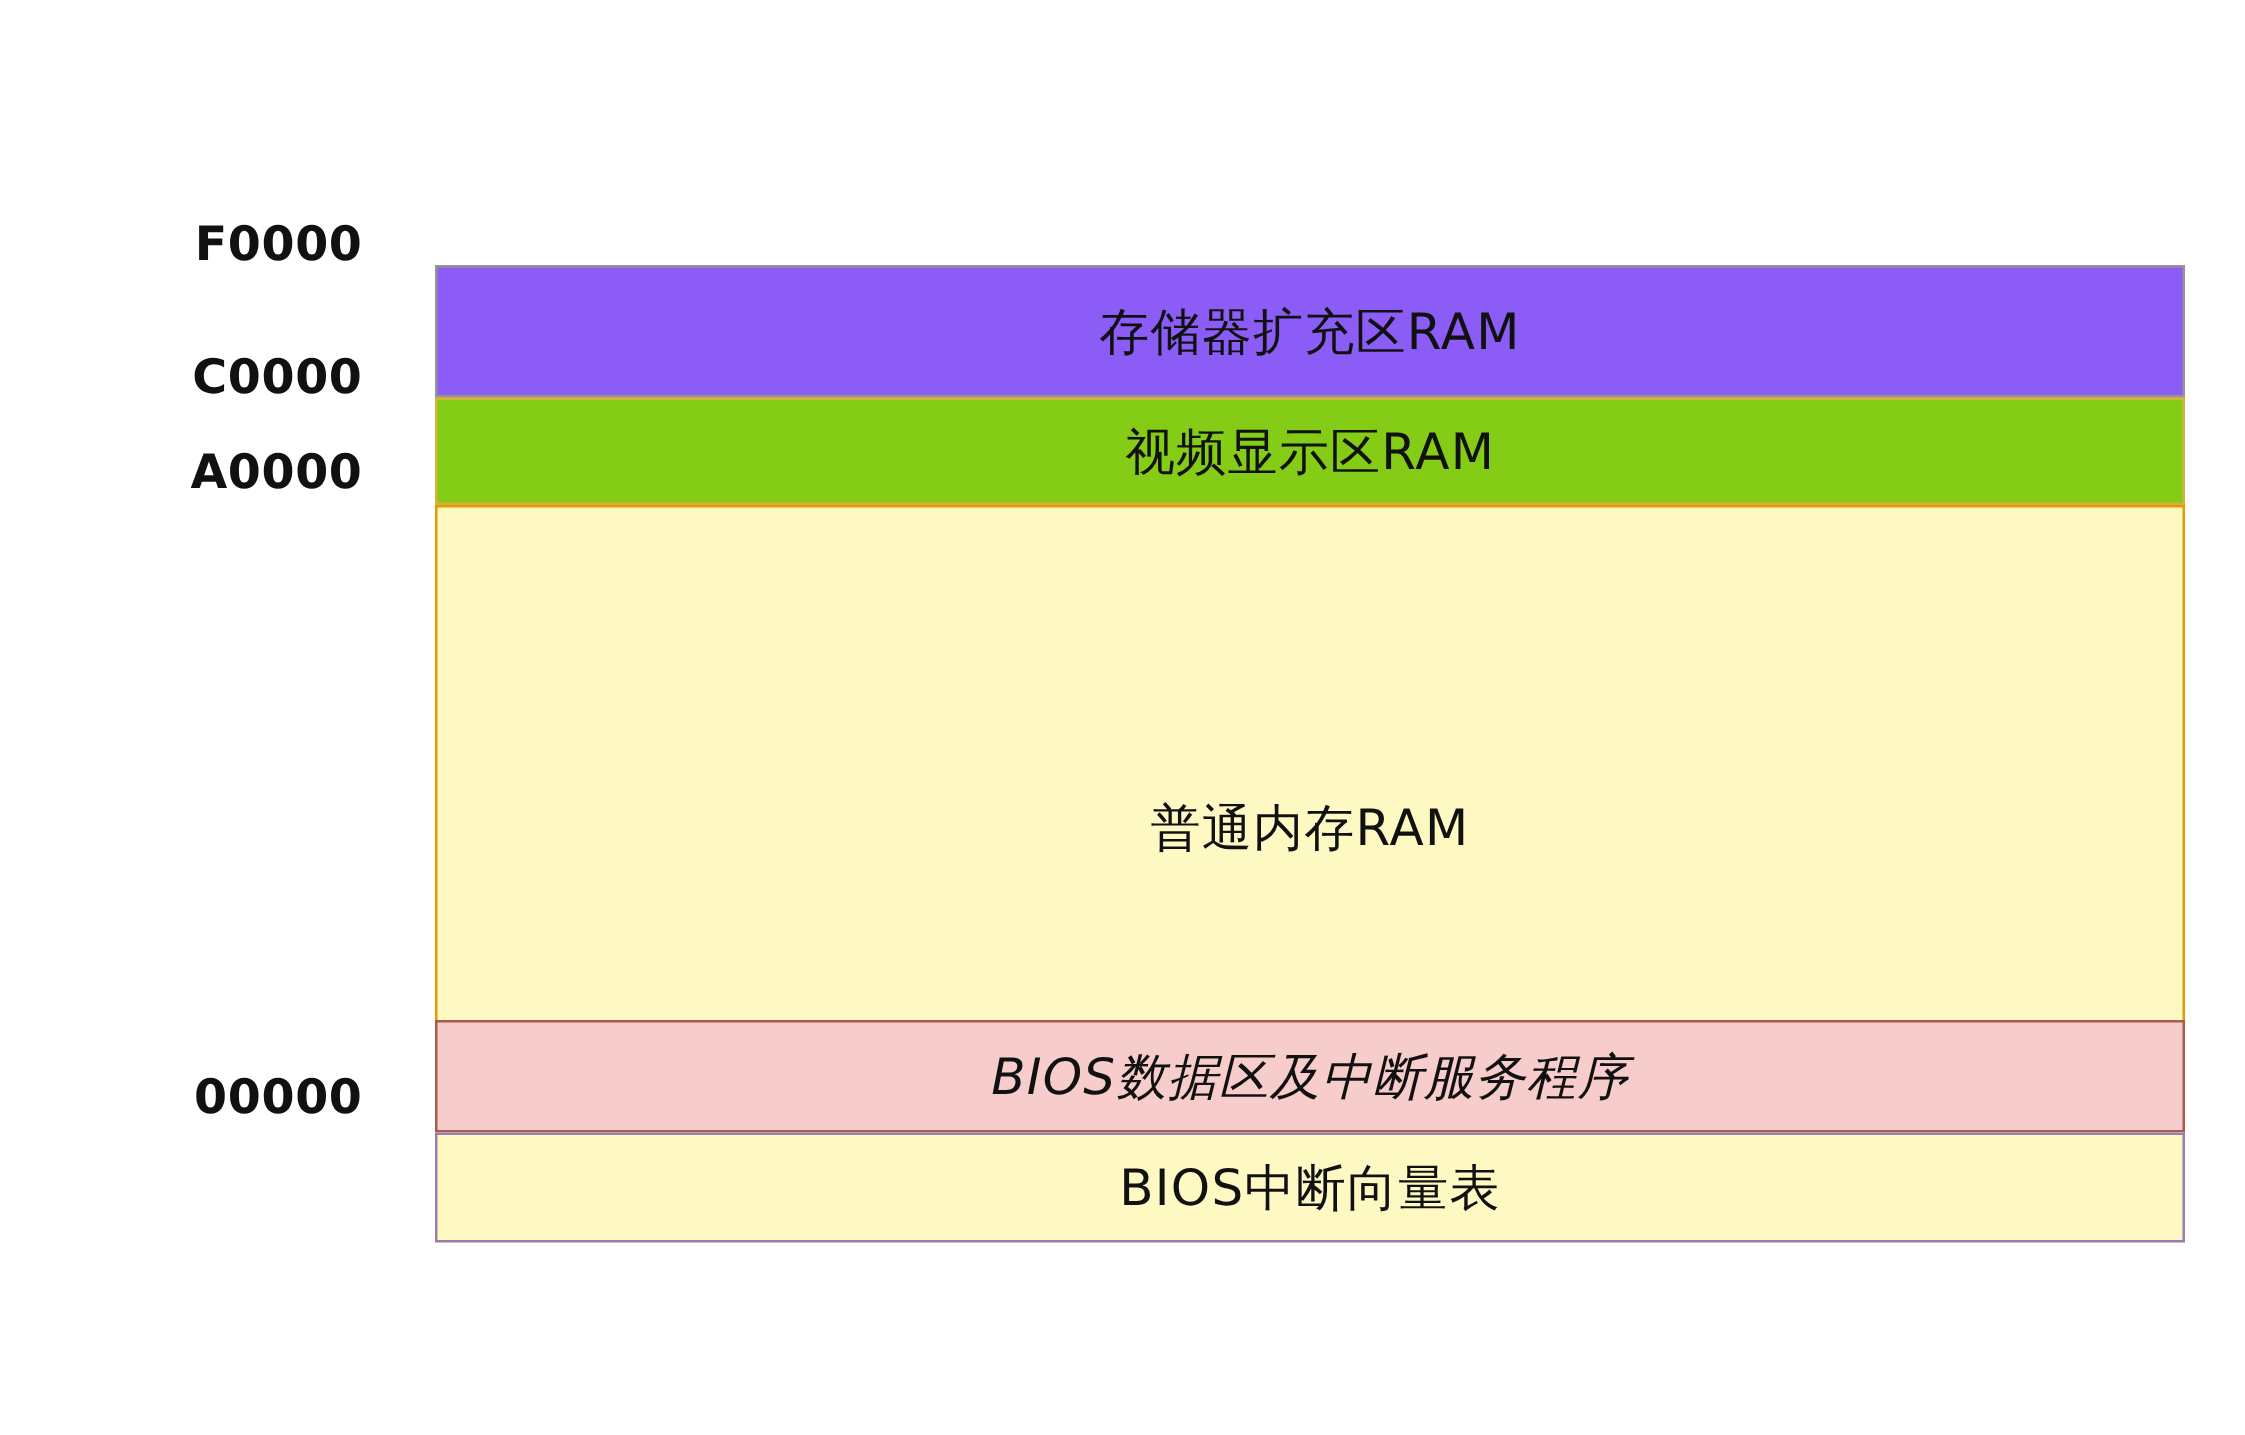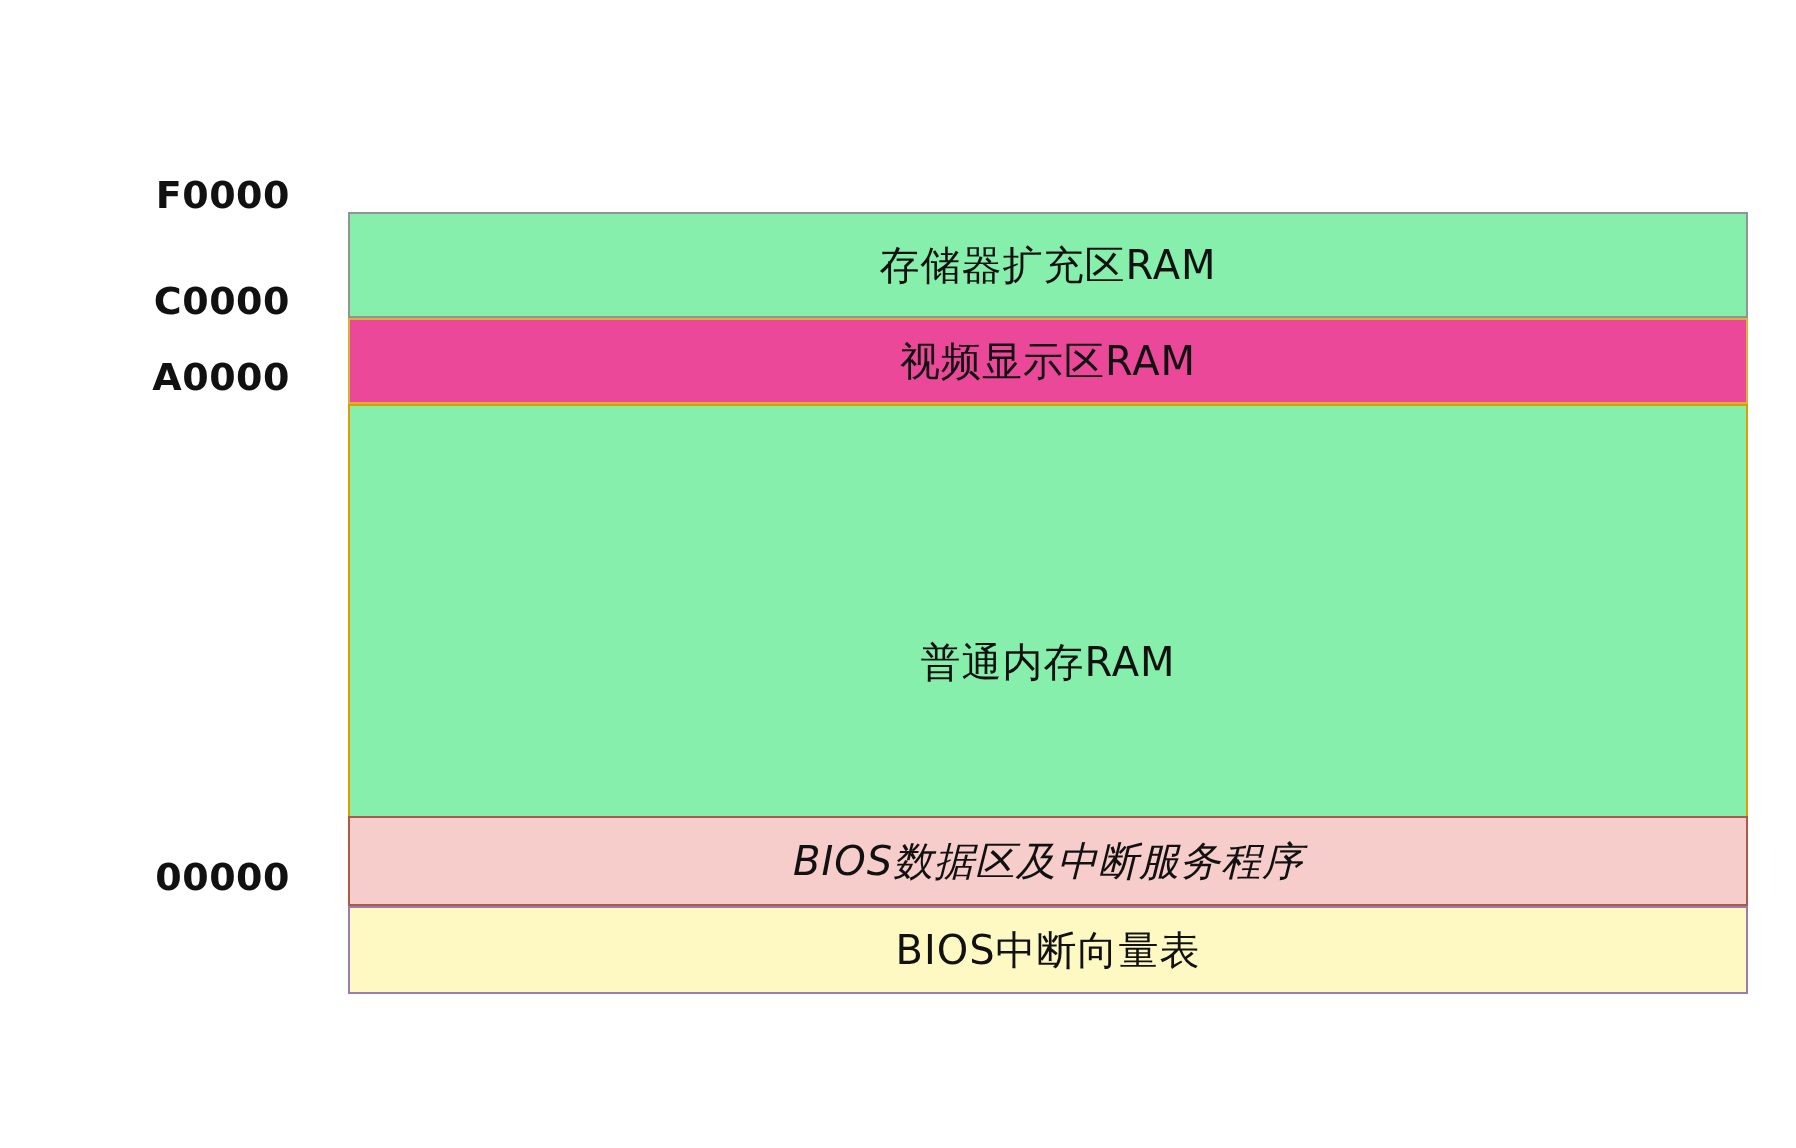--- a/index.html
+++ b/index.html
@@ -77,29 +77,29 @@
   <div id="address-axis">
     <div class="addr-label" style="top: 176px;">F0000</div>
     <div class="addr-label" style="top: 282px;">C0000</div>
     <div class="addr-label" style="top: 358px;">A0000</div>
     <div class="addr-label" style="top: 858px;">00000</div>
   </div>
 
   <div id="region-stack">
 
 
-    <div class="region" style="top:112px; height:106px; background:#86efac; border-color:#949494;">
+    <div class="region" style="top:112px; height:106px; background:#8b5cf6; border-color:#949494;">
       <span class="region-label">存储器扩充区RAM</span>
     </div>
 
-    <div class="region" style="top:218px; height:86px; background:#ec4899; border-color:#d7b13a;">
+    <div class="region" style="top:218px; height:86px; background:#84cc16; border-color:#d7b13a;">
       <span class="region-label">视频显示区RAM</span>
     </div>
 
-    <div class="region" style="top:304px; height:517px; background:#86efac; border-color:#e09c00;">
+    <div class="region" style="top:304px; height:517px; background:#fef9c3; border-color:#e09c00;">
       <span class="region-label">普通内存RAM</span>
     </div>
 
     <div class="region" style="top:716px; height:90px; background:#f7cdcb; border-color:#a85a4d;font-style:italic;">
       <span class="region-label">BIOS数据区及中断服务程序</span>
     </div>
 
     <div class="region" style="top:806px; height:88px; background:#fef9c3; border-color:#9b7cb0;">
       <span class="region-label">BIOS中断向量表</span>
     </div>

